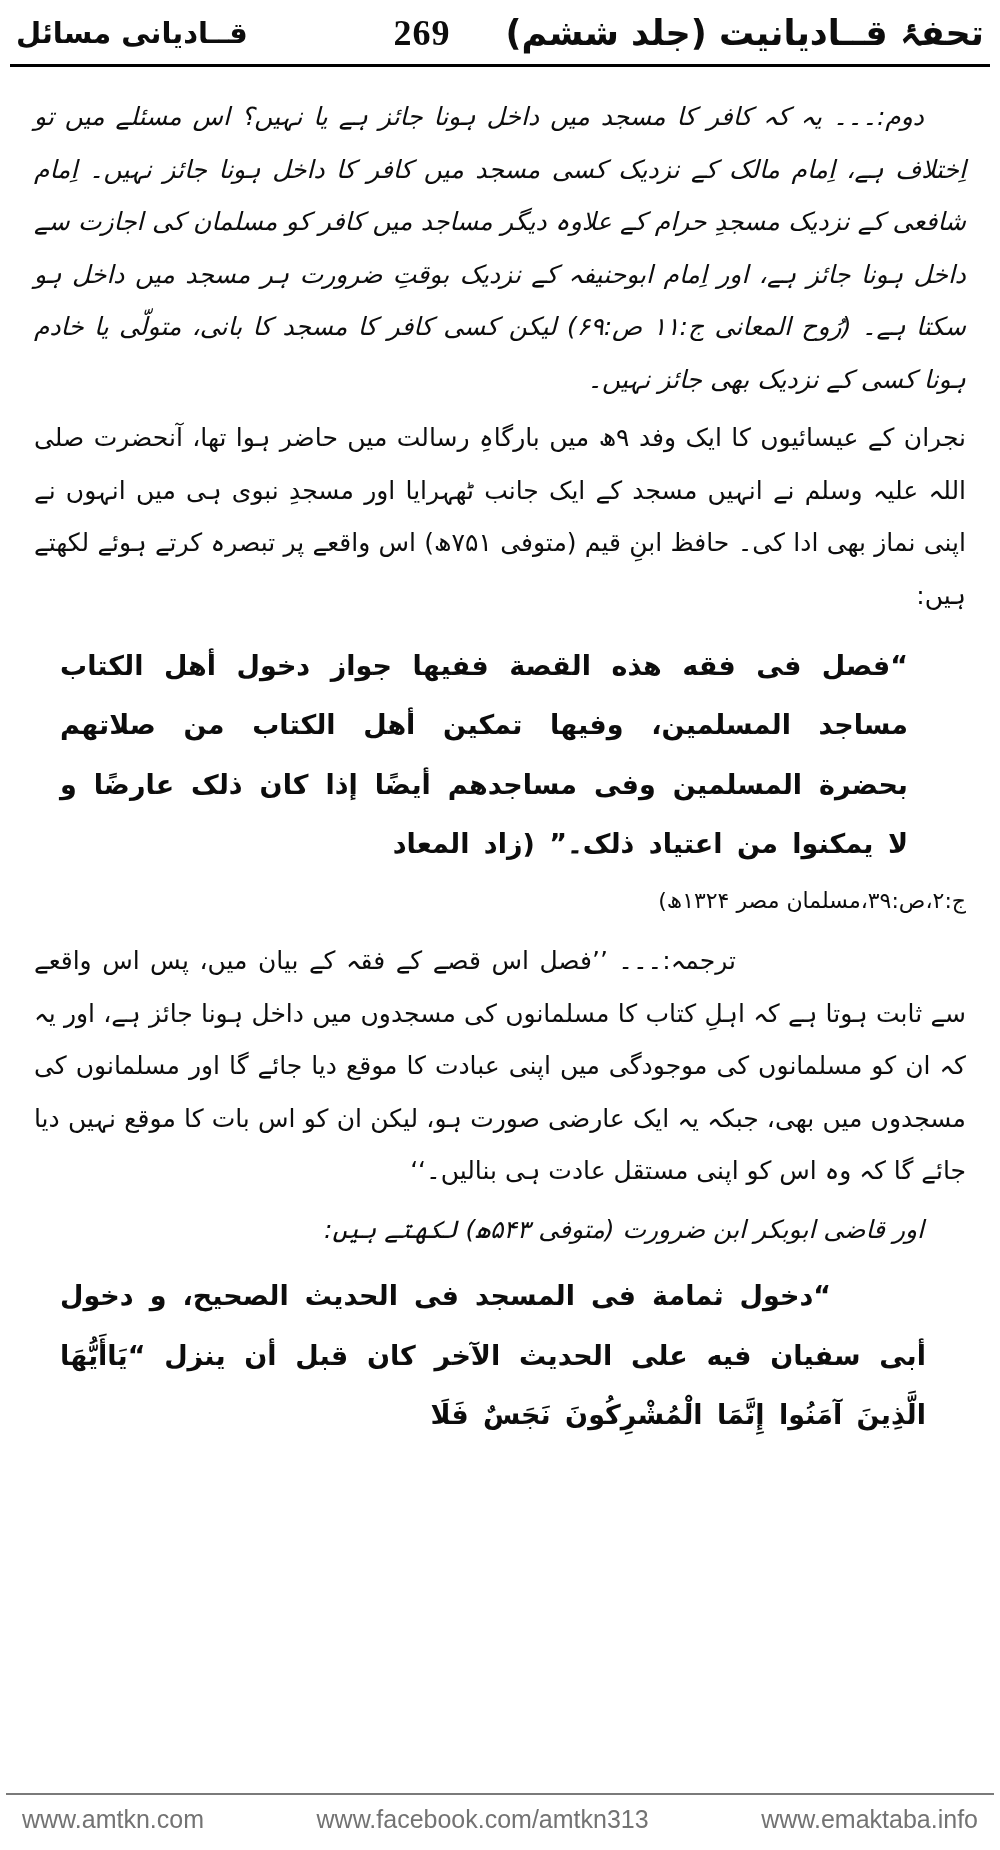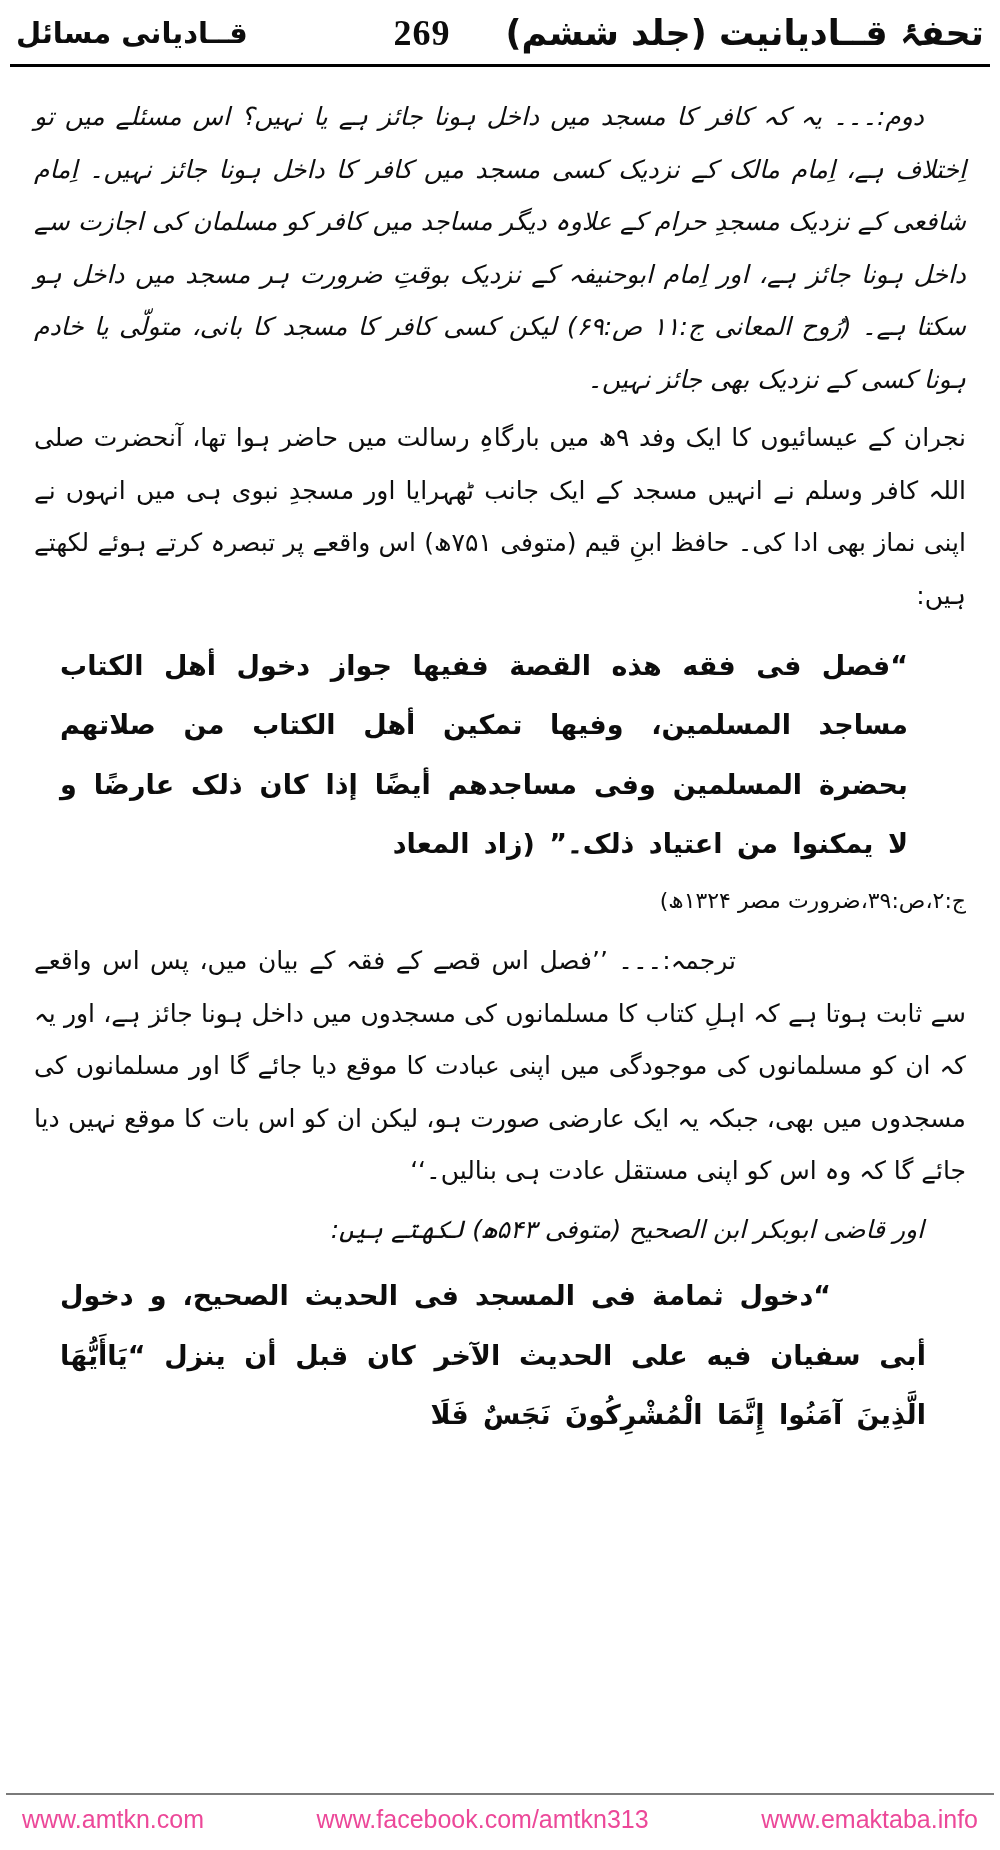--- a/index.html
+++ b/index.html
@@ -89,48 +89,48 @@
     margin: 0 6px 8px 6px;
   }
   .footer-links {
     direction: ltr;
     display: flex;
     justify-content: space-between;
     align-items: baseline;
     padding: 2px 22px 16px 22px;
     font-family: "Liberation Sans", sans-serif;
     font-size: 25px;
-    color: #ec4899;
+    color: #737373;
   }
 </style>
 </head>
 <body>
 
 <div class="page">
 
   <div class="header">
     <div class="h-right">تحفۂ قــادیانیت (جلد ششم)</div>
     <div class="h-center">269</div>
     <div class="h-left">قــادیانی مسائل</div>
   </div>
 
   <div class="header-rule"></div>
 
   <div class="content">
     <p class="urdu first-indent">دوم:۔۔۔ یہ کہ کافر کا مسجد میں داخل ہونا جائز ہے یا نہیں؟ اس مسئلے میں تو اِختلاف ہے، اِمام مالک کے نزدیک کسی مسجد میں کافر کا داخل ہونا جائز نہیں۔ اِمام شافعی کے نزدیک مسجدِ حرام کے علاوہ دیگر مساجد میں کافر کو مسلمان کی اجازت سے داخل ہونا جائز ہے، اور اِمام ابوحنیفہ کے نزدیک بوقتِ ضرورت ہر مسجد میں داخل ہو سکتا ہے۔ (رُوح المعانی ج:۱۱ ص:۶۹) لیکن کسی کافر کا مسجد کا بانی، متولّی یا خادم ہونا کسی کے نزدیک بھی جائز نہیں۔</p>
 
-    <p class="urdu">نجران کے عیسائیوں کا ایک وفد ۹ھ میں بارگاہِ رسالت میں حاضر ہوا تھا، آنحضرت صلی اللہ کافر وسلم نے انہیں مسجد کے ایک جانب ٹھہرایا اور مسجدِ نبوی ہی میں انہوں نے اپنی نماز بھی ادا کی۔ حافظ ابنِ قیم (متوفی ۷۵۱ھ) اس واقعے پر تبصرہ کرتے ہوئے لکھتے ہیں:</p>
+    <p class="urdu">نجران کے عیسائیوں کا ایک وفد ۹ھ میں بارگاہِ رسالت میں حاضر ہوا تھا، آنحضرت صلی اللہ علیہ وسلم نے انہیں مسجد کے ایک جانب ٹھہرایا اور مسجدِ نبوی ہی میں انہوں نے اپنی نماز بھی ادا کی۔ حافظ ابنِ قیم (متوفی ۷۵۱ھ) اس واقعے پر تبصرہ کرتے ہوئے لکھتے ہیں:</p>
 
     <p class="arabic">“فصل فی فقه هذه القصة ففیها جواز دخول أهل الکتاب مساجد المسلمین، وفیها تمکین أهل الکتاب من صلاتهم بحضرة المسلمین وفی مساجدهم أیضًا إذا کان ذلک عارضًا و لا یمکنوا من اعتیاد ذلک۔”  (زاد المعاد</p>
 
-    <p class="reference">ج:۲،ص:۳۹،ضرورت مصر ۱۳۲۴ھ)</p>
+    <p class="reference">ج:۲،ص:۳۹،مسلمان مصر ۱۳۲۴ھ)</p>
 
     <p class="urdu translation">ترجمہ:۔۔۔ ’’فصل اس قصے کے فقہ کے بیان میں، پس اس واقعے سے ثابت ہوتا ہے کہ اہلِ کتاب کا مسلمانوں کی مسجدوں میں داخل ہونا جائز ہے، اور یہ کہ ان کو مسلمانوں کی موجودگی میں اپنی عبادت کا موقع دیا جائے گا اور مسلمانوں کی مسجدوں میں بھی، جبکہ یہ ایک عارضی صورت ہو، لیکن ان کو اس بات کا موقع نہیں دیا جائے گا کہ وہ اس کو اپنی مستقل عادت ہی بنالیں۔‘‘</p>
 
-    <p class="urdu first-indent">اور قاضی ابوبکر ابن الصحیح (متوفی ۵۴۳ھ) لکھتے ہیں:</p>
+    <p class="urdu first-indent">اور قاضی ابوبکر ابن ضرورت (متوفی ۵۴۳ھ) لکھتے ہیں:</p>
 
     <p class="arabic quote2">“دخول ثمامة فی المسجد فی الحدیث الصحیح، و دخول أبی سفیان فیه علی الحدیث الآخر کان قبل أن ینزل “يَاأَيُّهَا الَّذِينَ آمَنُوا إِنَّمَا الْمُشْرِكُونَ نَجَسٌ فَلَا</p>
   </div>
 
   <div class="footer">
     <div class="footer-rule"></div>
     <div class="footer-links">
       <span>www.amtkn.com</span>
       <span>www.facebook.com/amtkn313</span>
       <span>www.emaktaba.info</span>

